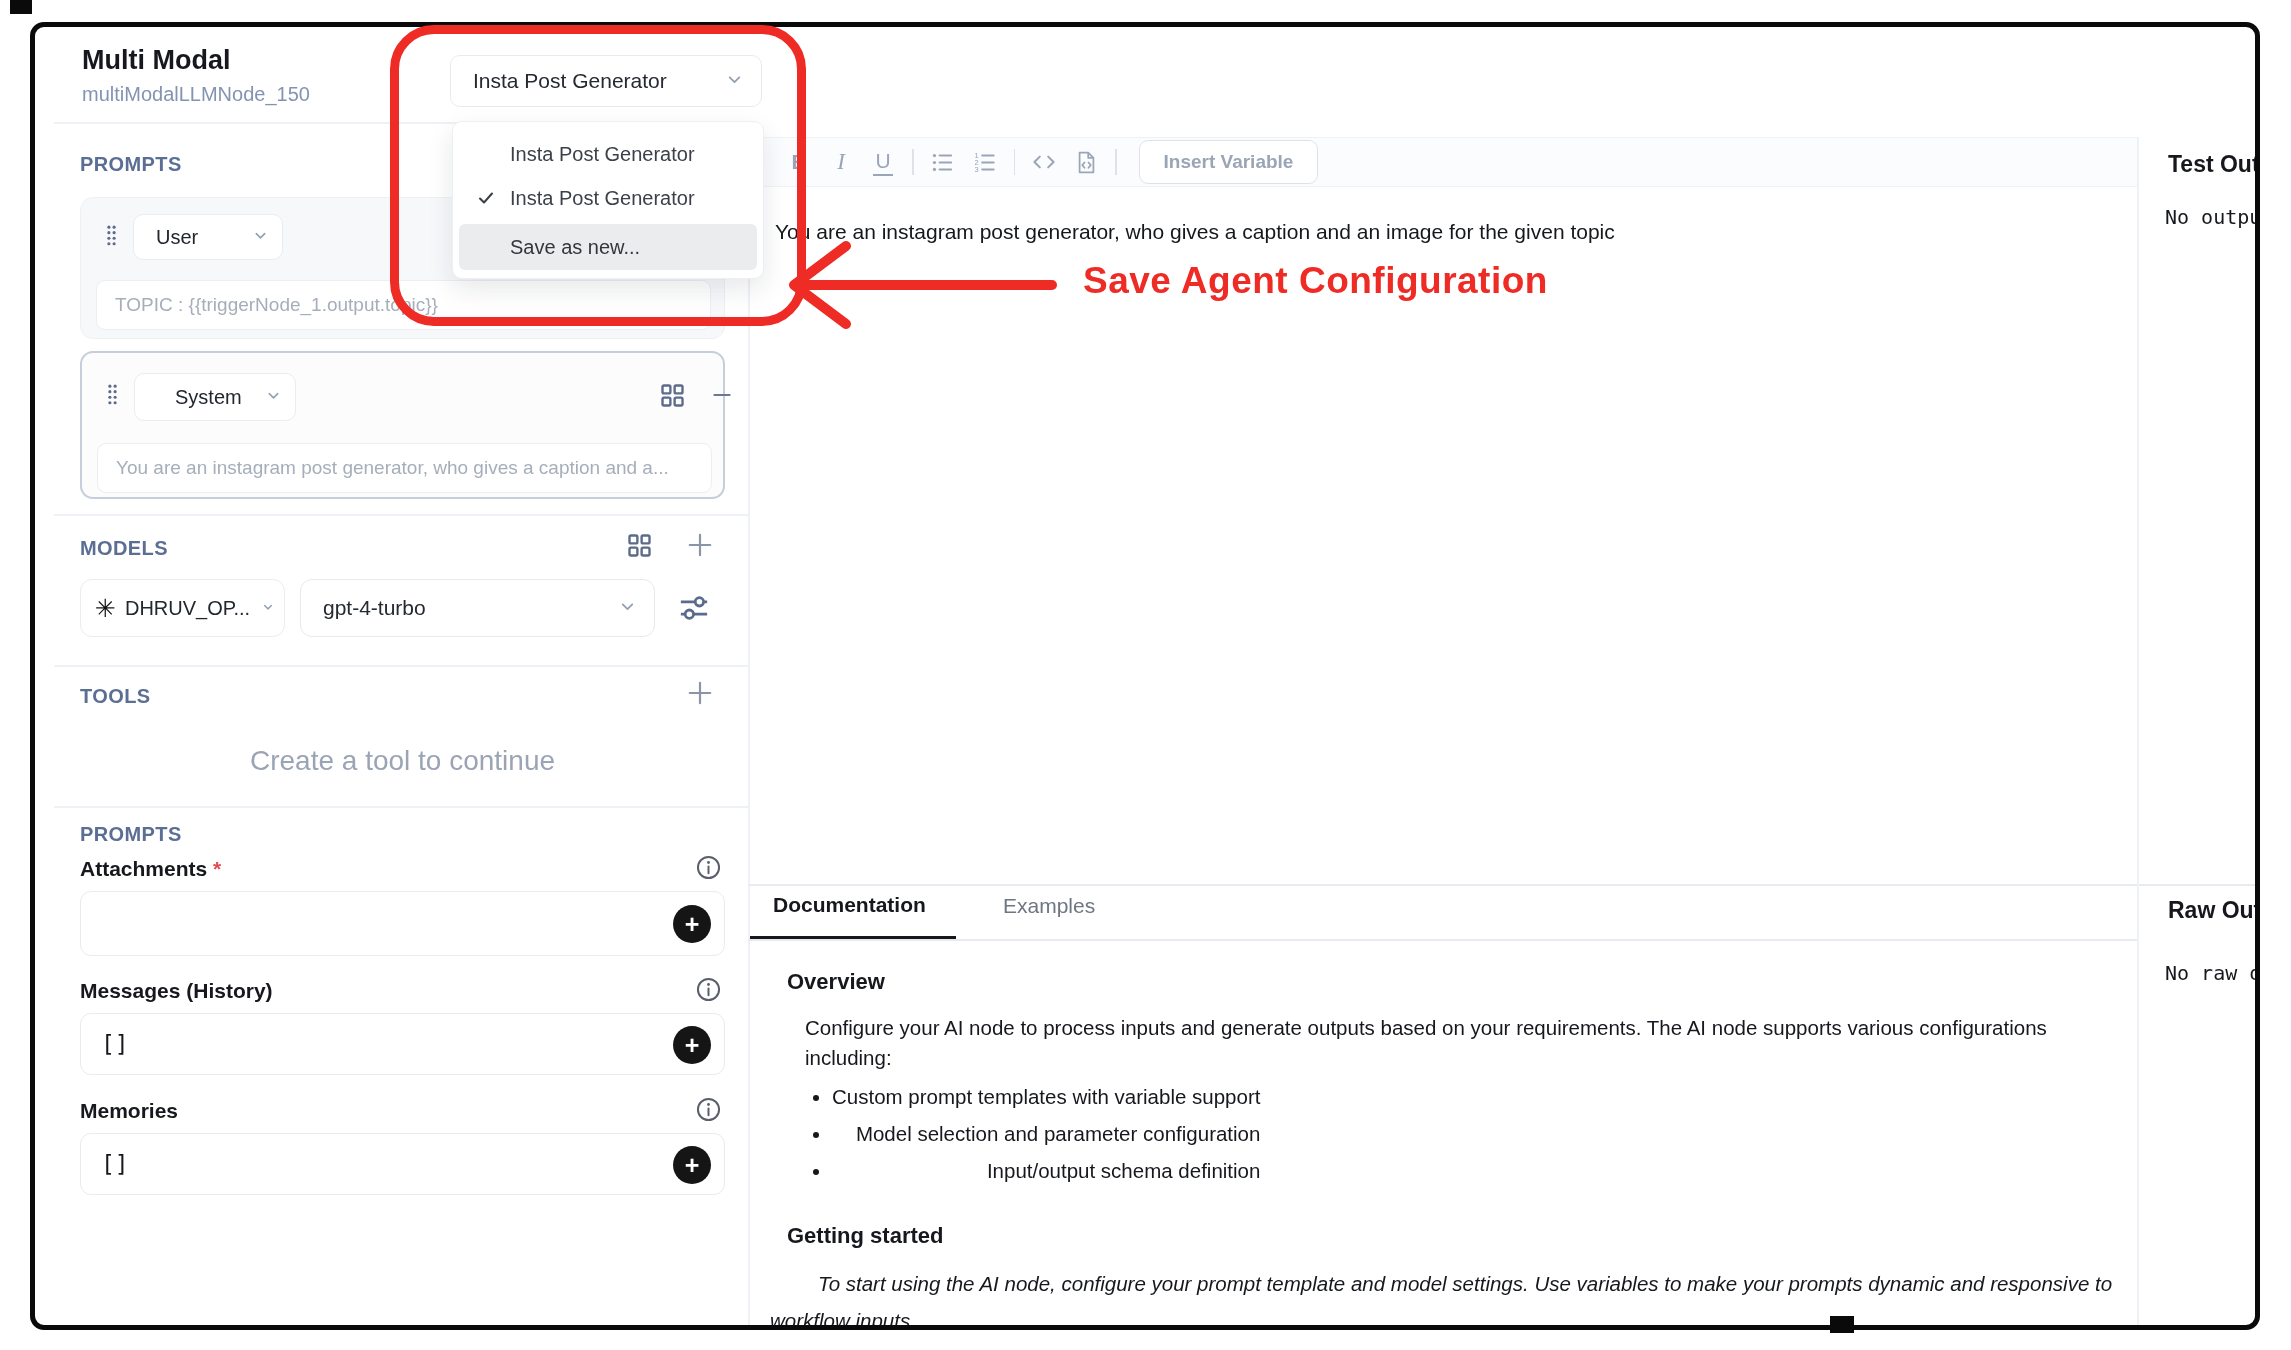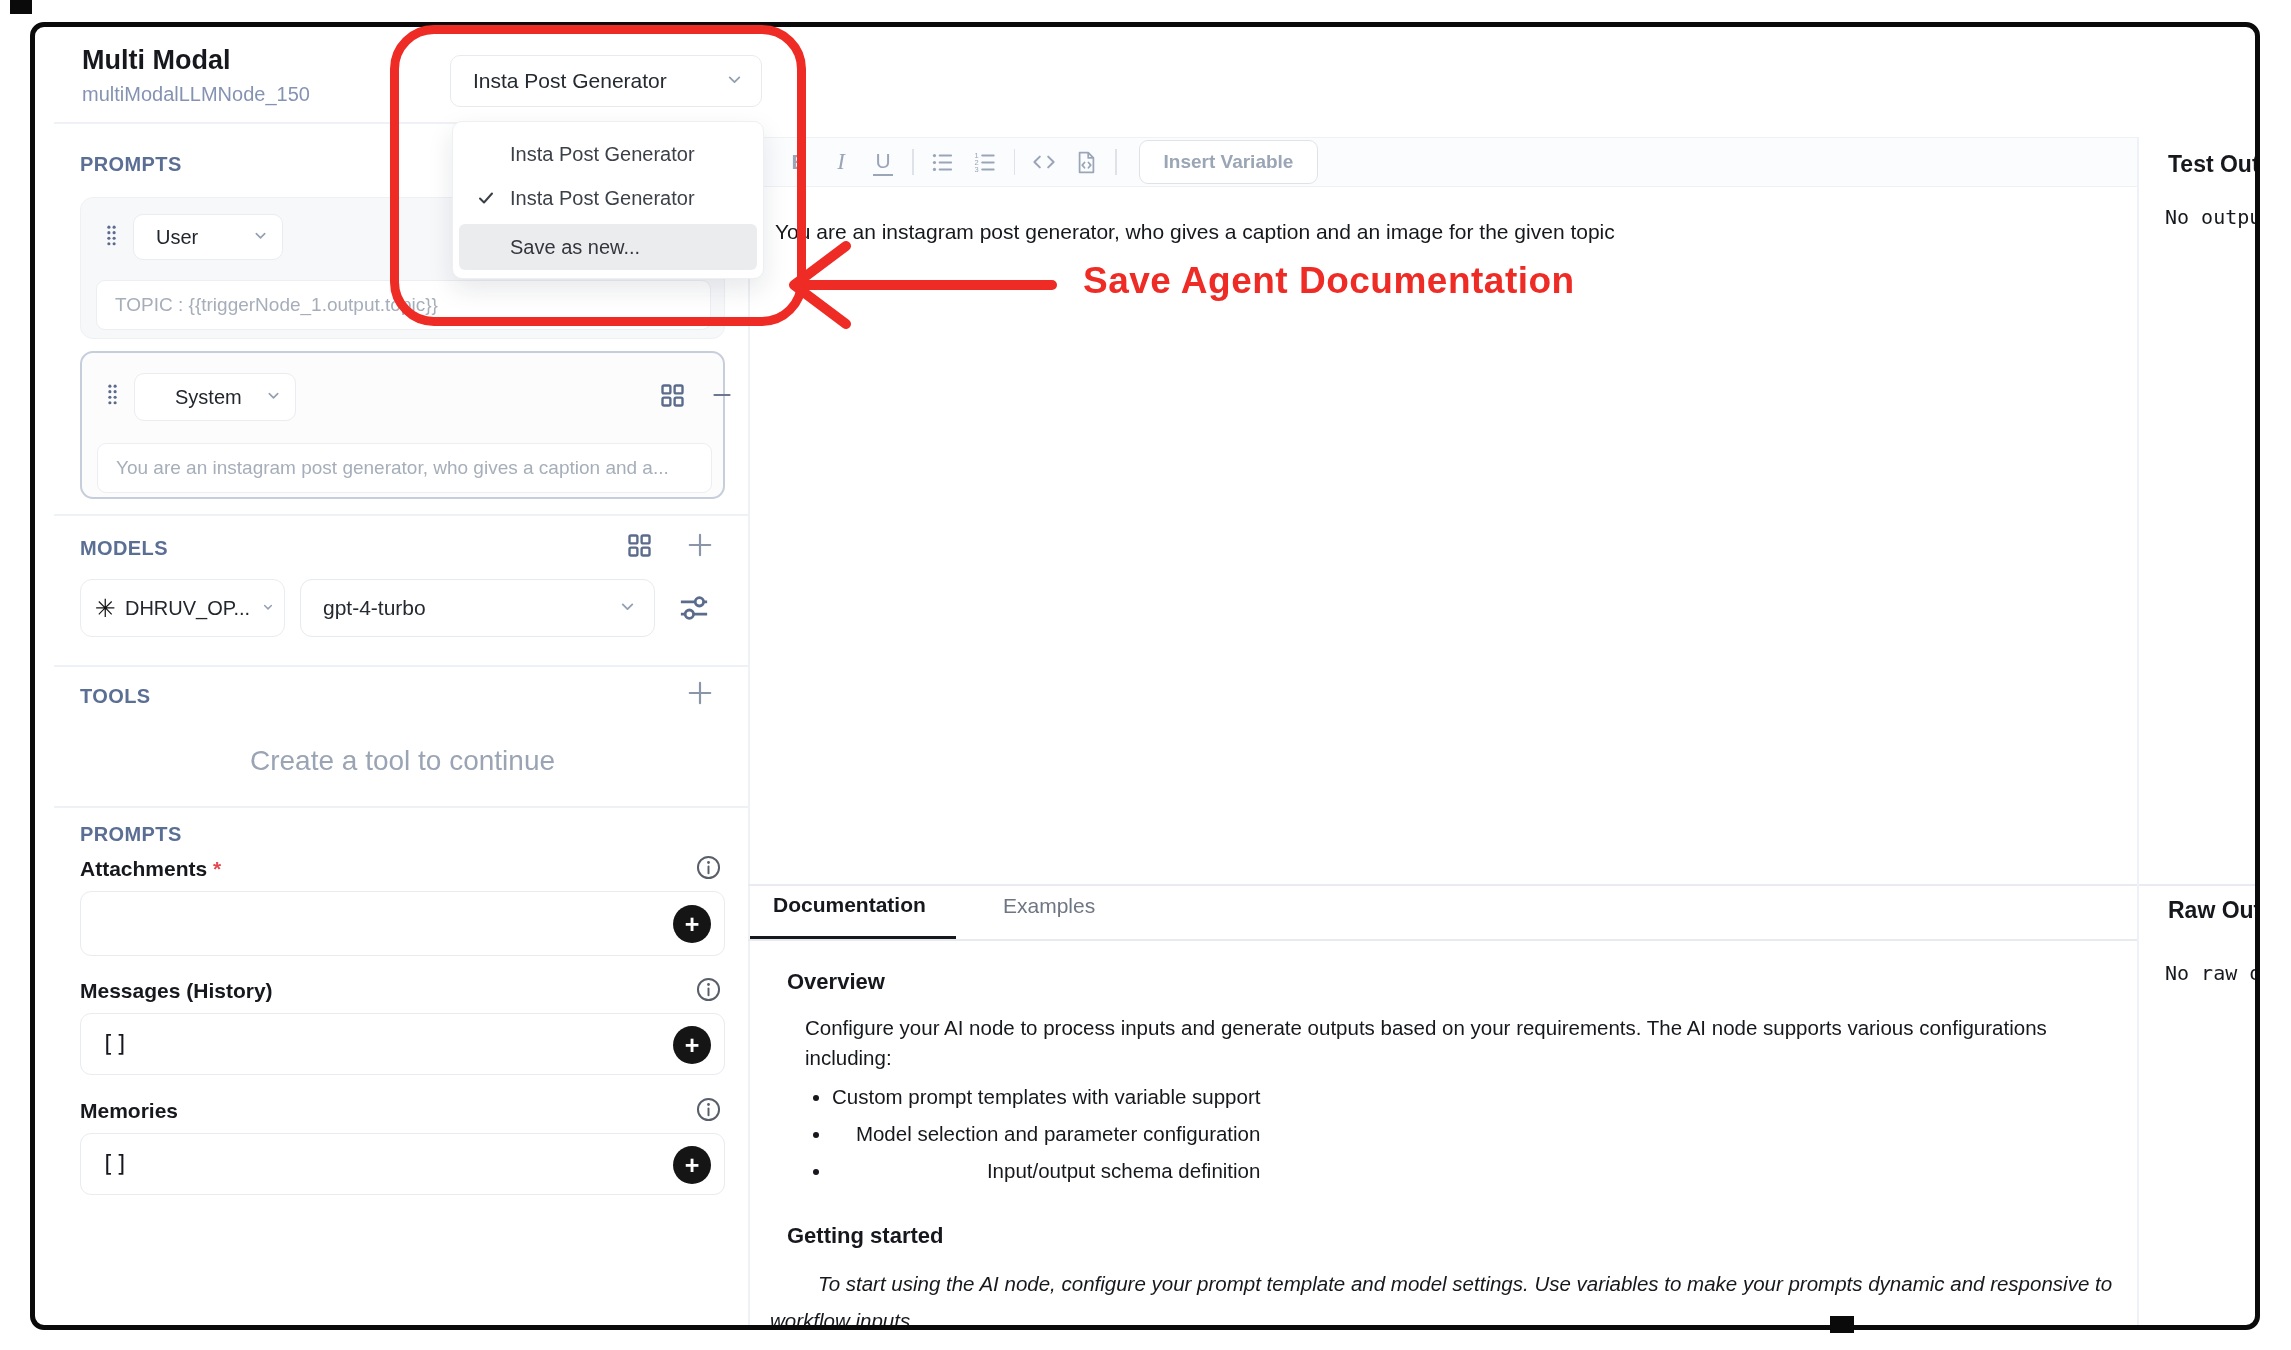--- a/index.html
+++ b/index.html
@@ -404,13 +404,13 @@
 
 </div>
 
 <div class="annot-circle"></div>
 <svg class="abs annot" style="left:778px;top:235px;" width="292" height="100" viewBox="0 0 292 100">
   <g stroke="#ee2b24" stroke-width="10" fill="none" stroke-linecap="round" stroke-linejoin="round">
     <path d="M274 50H22"></path>
     <path d="M68 11L16 50l52 39"></path>
   </g>
 </svg>
-<div class="annot-text">Save Agent Documentation</div>
+<div class="annot-text">Save Agent Configuration</div>
 
 </body></html>

